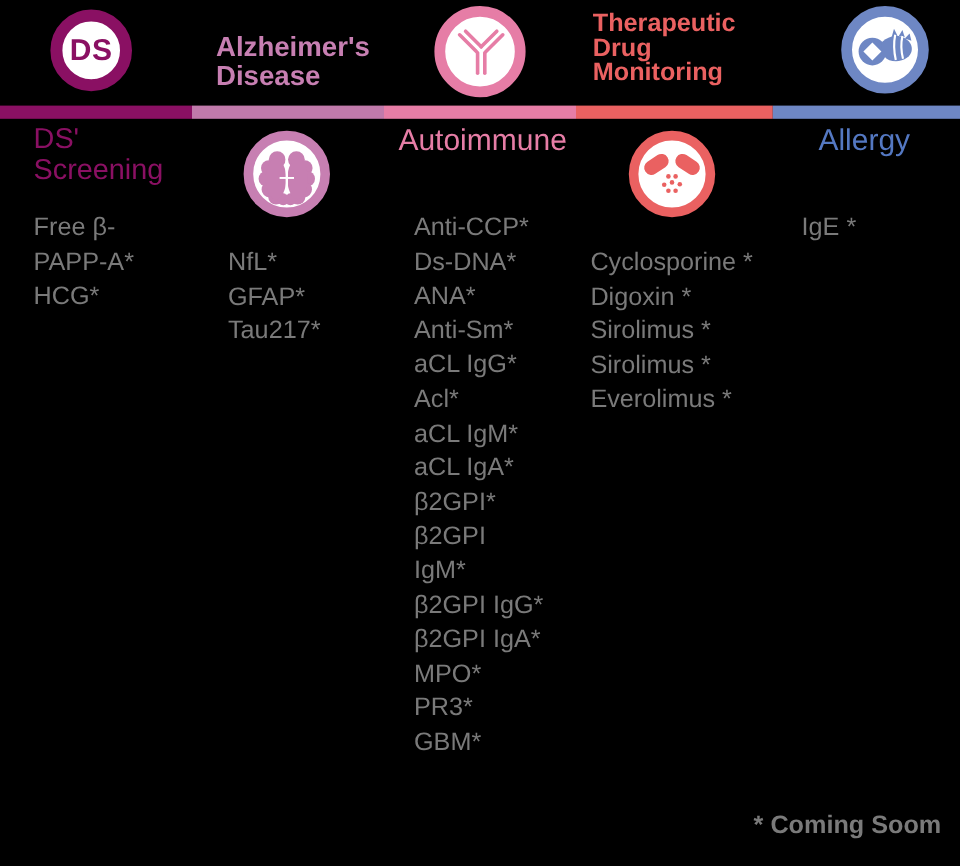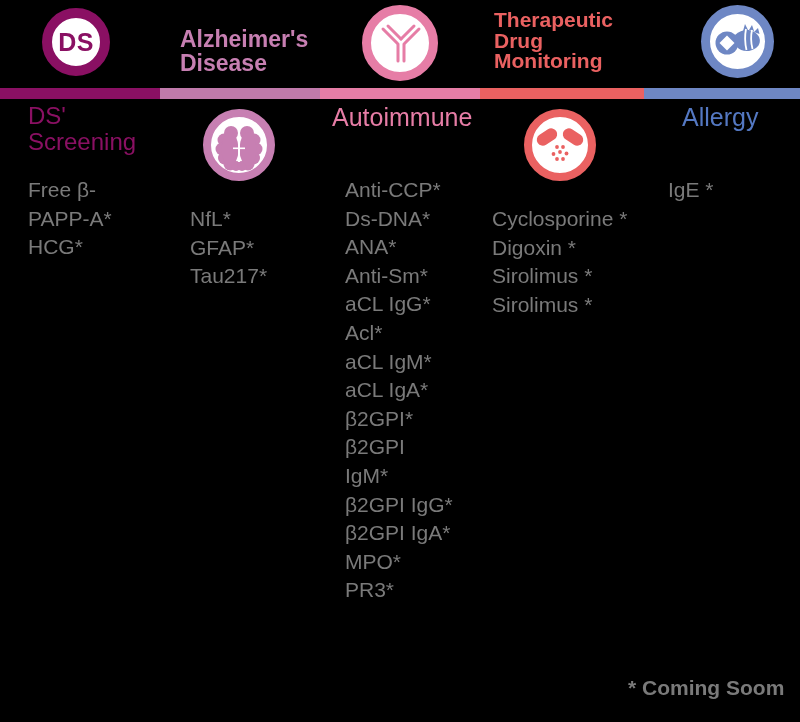--- a/index.html
+++ b/index.html
@@ -165,27 +165,29 @@
       <div>Acl*</div>
       <div>aCL IgM*</div>
       <div>aCL IgA*</div>
       <div>β2GPI*</div>
       <div>β2GPI</div>
       <div>IgM*</div>
       <div>β2GPI IgG*</div>
       <div>β2GPI IgA*</div>
       <div>MPO*</div>
       <div>PR3*</div>
+      <div>GBM*</div>
     </div>
 
   <div class="list list-col4">
       <div>Cyclosporine *</div>
       <div>Digoxin *</div>
       <div>Sirolimus *</div>
       <div>Sirolimus *</div>
+      <div>Everolimus *</div>
     </div>
 
   <div class="list list-col5">
       <div>IgE *</div>
     </div>
 
   <div class="footnote">* Coming Soom</div>
 
 </div>
 

